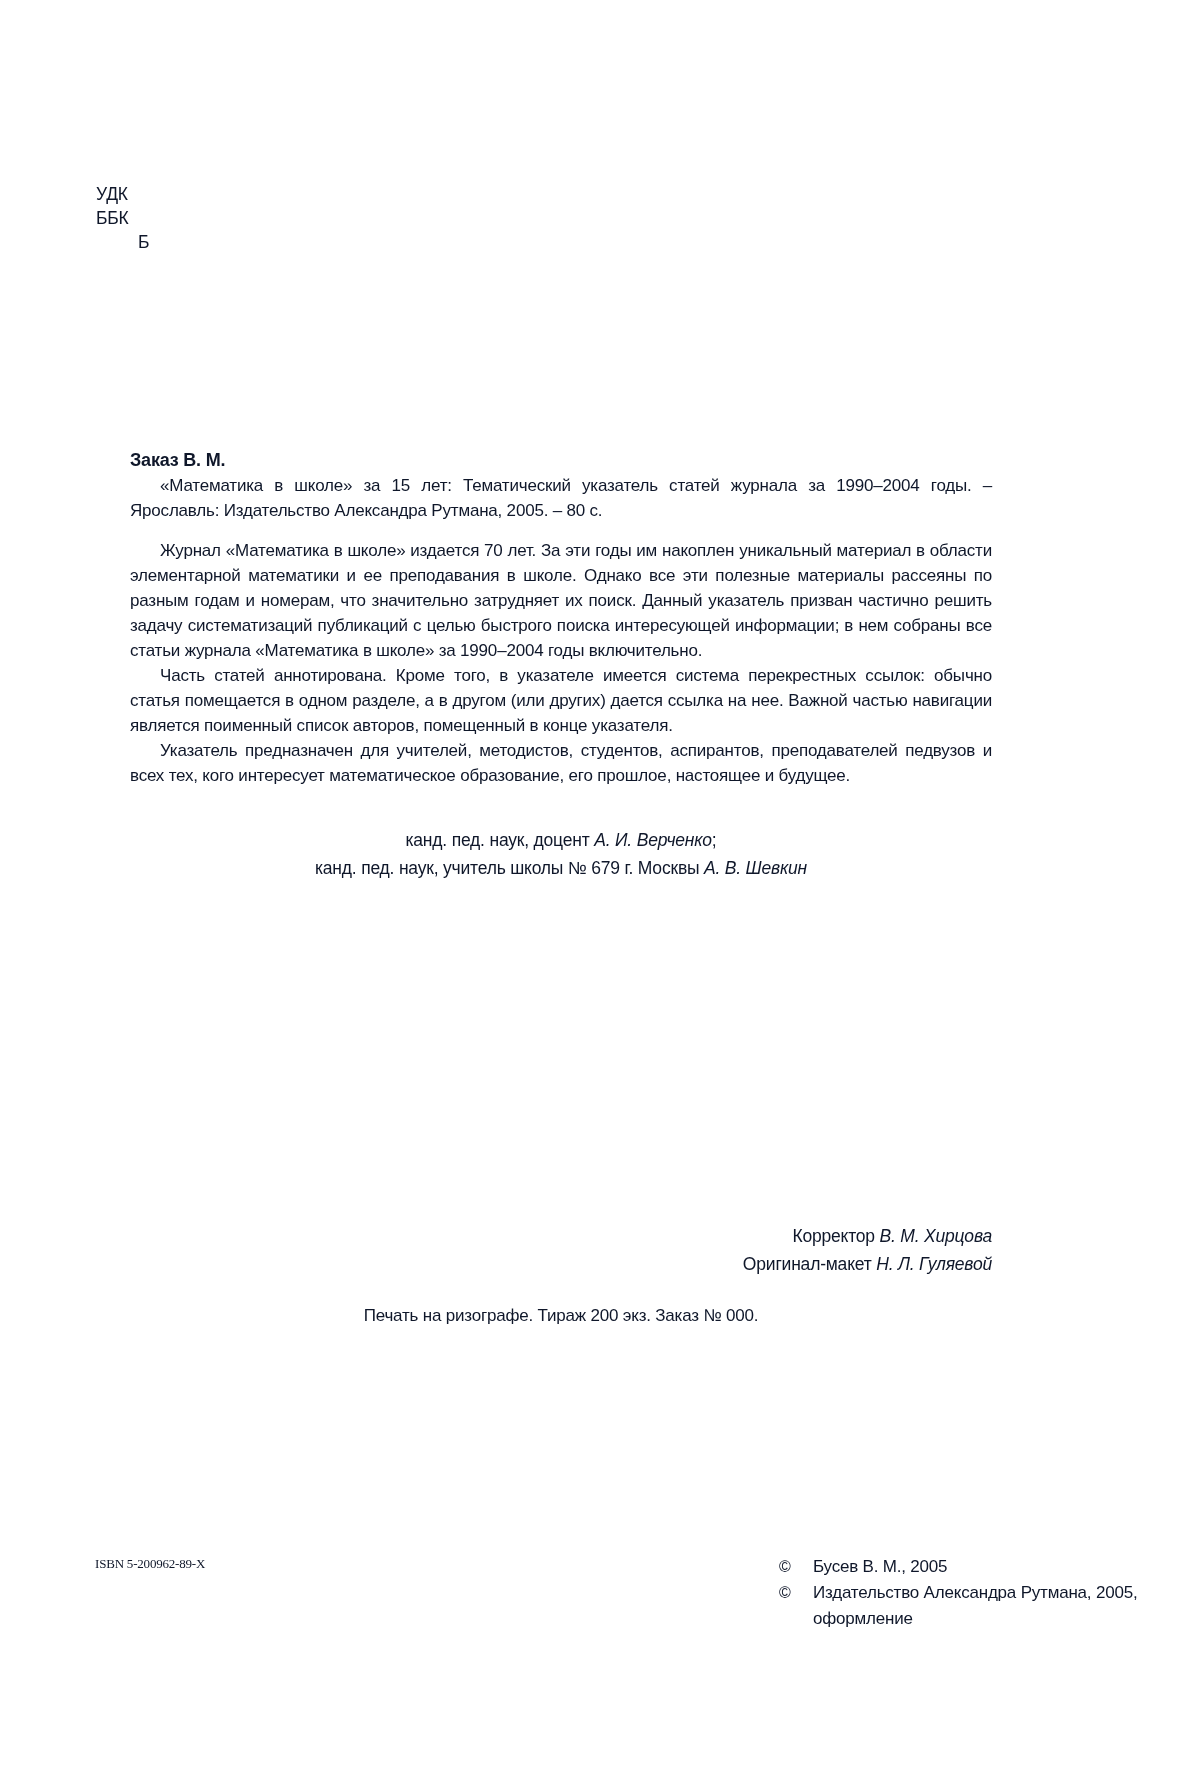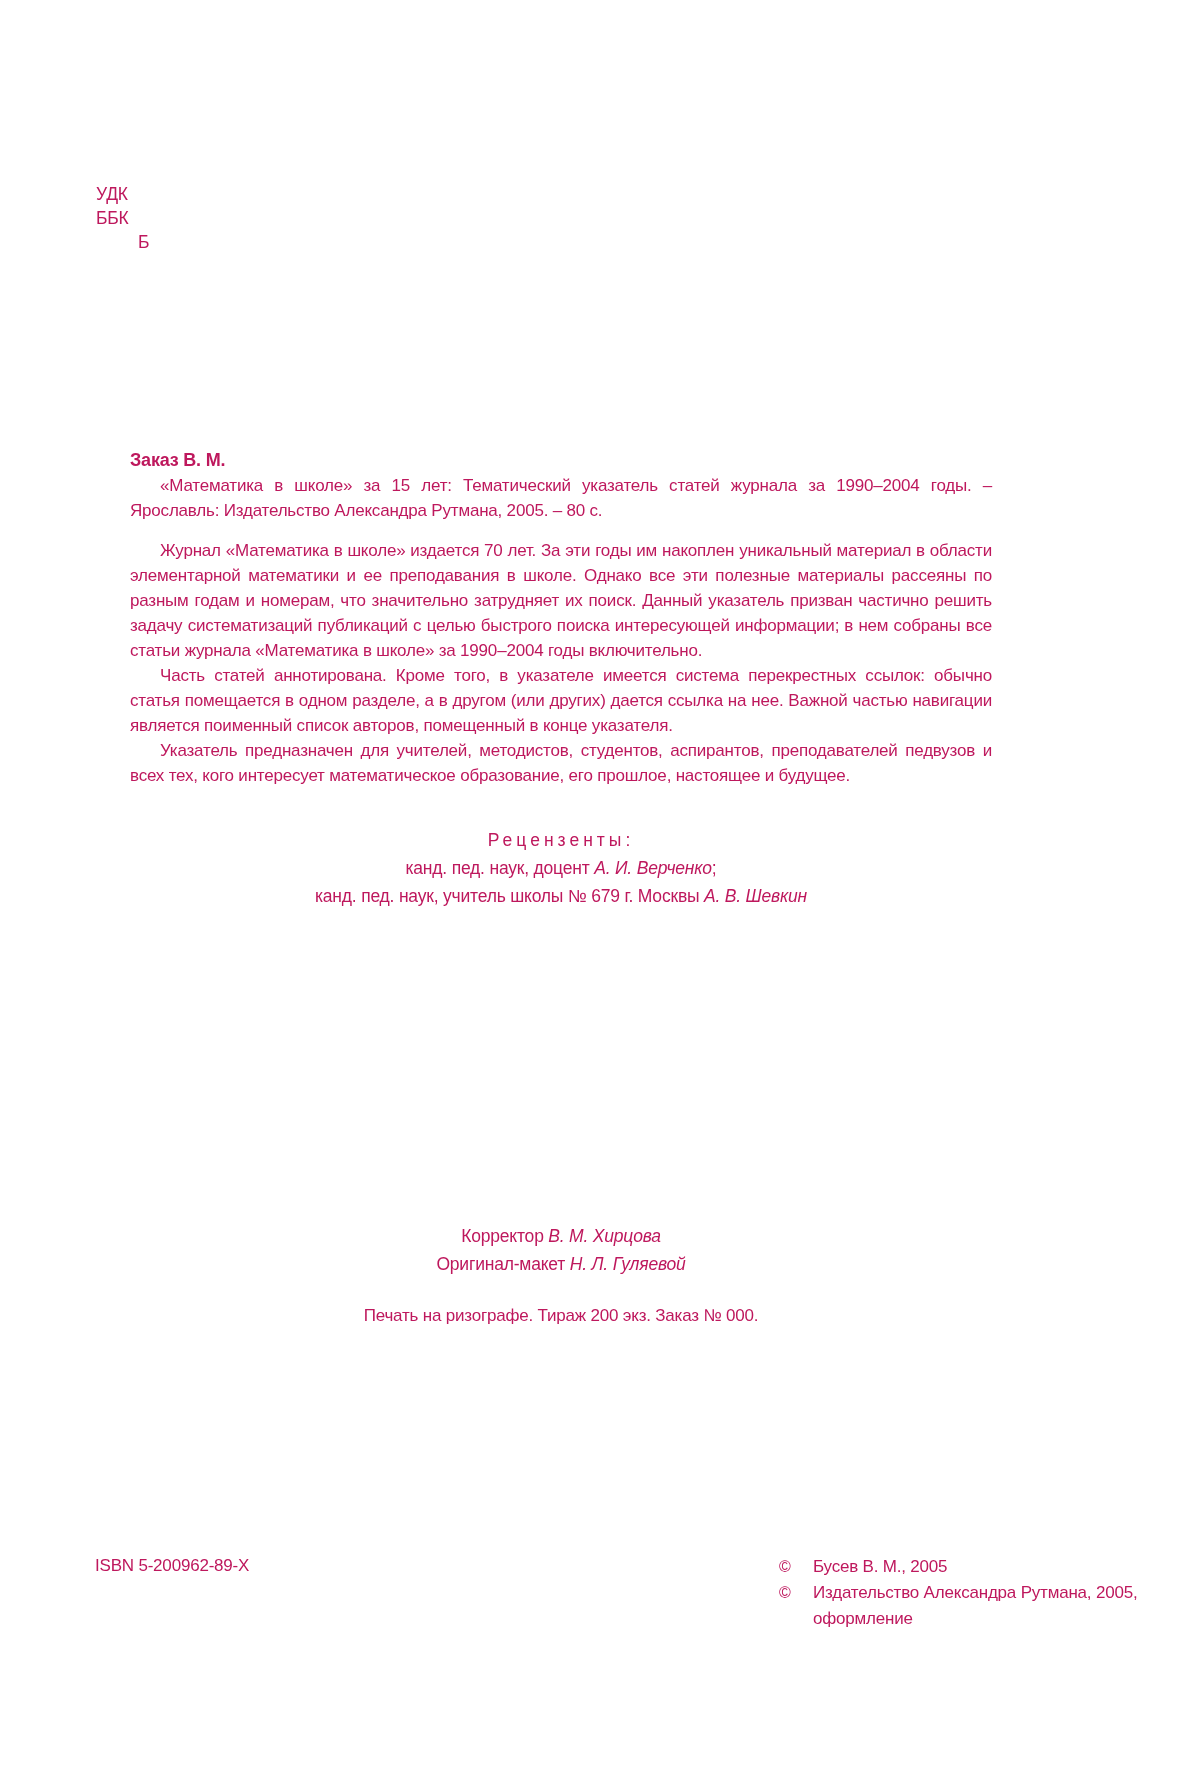--- a/index.html
+++ b/index.html
@@ -6,21 +6,21 @@
     margin: 0;
     padding: 0;
     background: #ffffff;
   }
   .page {
     position: relative;
     width: 1200px;
     height: 1771px;
     background: #ffffff;
     font-family: "Liberation Sans", sans-serif;
-    color: #be185d;
+    color: #0f172a;
     overflow: hidden;
     border-radius: 32px;
   }
   
   .codes {
     position: absolute;
     left: 96px;
     top: 182px;
     font-size: 17.5px;
     line-height: 24px;
@@ -73,43 +73,44 @@
   }
   .person-name {
     font-style: italic;
   }
   
   .imprint {
     position: absolute;
     left: 130px;
     top: 1222px;
     width: 862px;
-    text-align: center;
+    text-align: right;
     font-size: 17.5px;
     line-height: 28px;
     letter-spacing: -0.2px;
   }
   
   .printinfo {
     position: absolute;
     left: 130px;
     top: 1303px;
     width: 862px;
     text-align: center;
     font-size: 17px;
     line-height: 25px;
     letter-spacing: -0.2px;
   }
   
   .isbn {
     position: absolute;
     left: 95px;
     top: 1556px;
-    font-size: 17px;
+    font-size: 13px;
     letter-spacing: -0.2px;
+    font-family: Liberation Serif, serif;
   }
   .copyrights {
     position: absolute;
     left: 779px;
     top: 1554px;
     width: 380px;
     font-size: 17px;
     line-height: 26px;
     letter-spacing: -0.2px;
   }
@@ -135,21 +136,20 @@
 
   <div class="main-text">
     <p class="author">Заказ В. М.</p>
     <p class="biblio-desc">«Математика в школе» за 15 лет: Тематический указатель статей журнала за 1990–2004 годы. – Ярославль: Издательство Александра Рутмана, 2005. – 80 с.</p>
     <p class="annotation-p first">Журнал «Математика в школе» издается 70 лет. За эти годы им накоплен уникальный материал в области элементарной математики и ее преподавания в школе. Однако все эти полезные материалы рассеяны по разным годам и номерам, что значительно затрудняет их поиск. Данный указатель призван частично решить задачу систематизаций публикаций с целью быстрого поиска интересующей информации; в нем собраны все статьи журнала «Математика в школе» за 1990–2004 годы включительно.</p>
     <p class="annotation-p">Часть статей аннотирована. Кроме того, в указателе имеется система перекрестных ссылок: обычно статья помещается в одном разделе, а в другом (или других) дается ссылка на нее. Важной частью навигации является поименный список авторов, помещенный в конце указателя.</p>
     <p class="annotation-p">Указатель предназначен для учителей, методистов, студентов, аспирантов, преподавателей педвузов и всех тех, кого интересует математическое образование, его прошлое, настоящее и будущее.</p>
   </div>
 
   <div class="reviewers">
-    <div class="heading">Рецензенты:</div>
     <div><span>канд. пед. наук, доцент </span><span class="person-name">А. И. Верченко</span><span>;</span></div>
     <div><span>канд. пед. наук, учитель школы № 679 г. Москвы </span><span class="person-name">А. В. Шевкин</span></div>
   </div>
 
   <div class="imprint">
     <div><span>Корректор </span><span class="person-name">В. М. Хирцова</span></div>
     <div><span>Оригинал-макет </span><span class="person-name">Н. Л. Гуляевой</span></div>
   </div>
 
   <div class="printinfo">

